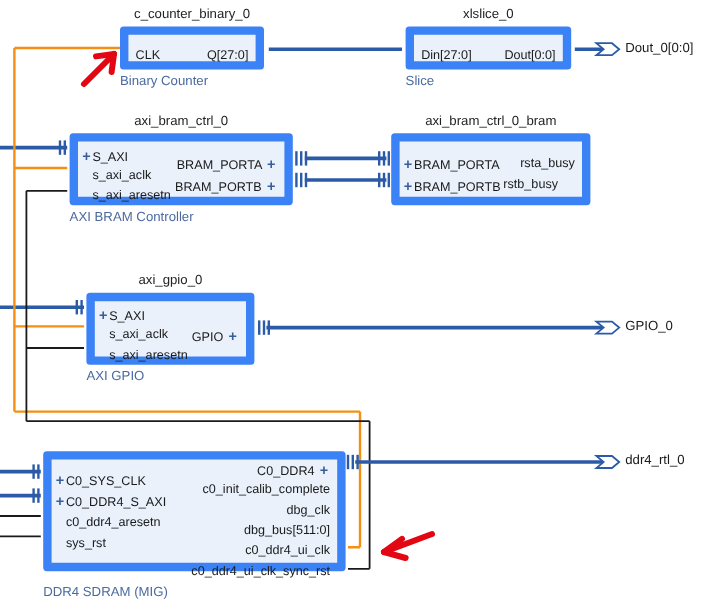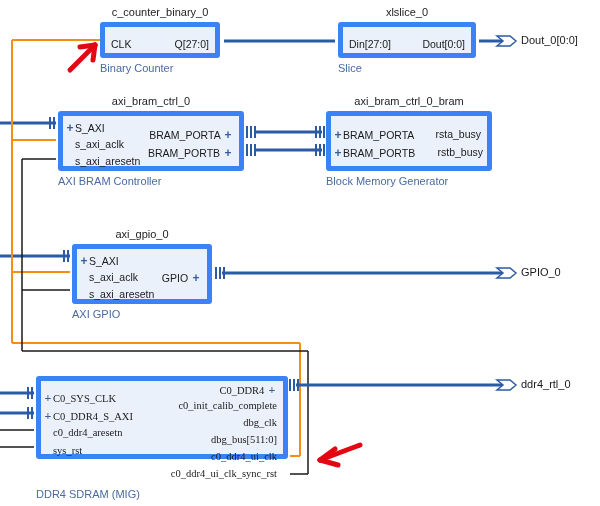--- a/index.html
+++ b/index.html
@@ -13,21 +13,21 @@
     overflow: hidden;
   }
   .canvas {
     position: relative;
     width: 600px;
     height: 506px;
   }
   .block {
     position: absolute;
     background: #eaf1fb;
-    border: 5px solid #3b82f6;
+    border: 7px solid #3b82f6;
     border-radius: 3px;
     box-sizing: border-box;
   }
   .inst-label {
     position: absolute;
     color: #232323;
     font-size: 11px;
     text-align: center;
     white-space: nowrap;
   }
@@ -193,34 +193,33 @@
   <span class="port right" style="right:6px; top:12px;"><span>BRAM_PORTA</span> <span class="plus">+</span></span>
   <span class="port right" style="right:6px; top:30px;"><span>BRAM_PORTB</span> <span class="plus">+</span></span>
 </div>
 <div class="type-label" style="left:58px; top:175px; width:186px;">AXI BRAM Controller</div>
 
 <div class="inst-label" style="left:326px; top:95px; width:166px;">axi_bram_ctrl_0_bram</div>
 <div class="block" style="left:326px; top:111px; width:166px; height:60px;">
   <span class="port left" style="left:2px; top:12px;"><span class="plus">+</span><span>BRAM_PORTA</span></span>
   <span class="port left" style="left:2px; top:30px;"><span class="plus">+</span><span>BRAM_PORTB</span></span>
   <span class="port right" style="right:6px; top:12px;">rsta_busy</span>
-  <span class="port right" style="right:4px; top:30px;padding-left:28px;">rstb_busy</span>
-</div>
-<div class="type-label" style="left:326px; top:175px; width:166px;">Block Memory Generator</div>
+  <span class="port right" style="right:20px; top:30px;padding-left:28px;">rstb_busy</span>
+</div>
 
 <div class="inst-label" style="left:72px; top:228px; width:140px;">axi_gpio_0</div>
 <div class="block" style="left:72px; top:244px; width:140px; height:60px;">
   <span class="port left" style="left:2px; top:5px;"><span class="plus">+</span><span>S_AXI</span></span>
   <span class="port left" style="left:12px; top:22px;">s_axi_aclk</span>
   <span class="port left" style="left:12px; top:39px;">s_axi_aresetn</span>
   <span class="port right" style="right:6px; top:22px;"><span>GPIO</span> <span class="plus">+</span></span>
 </div>
 <div class="type-label" style="left:72px; top:308px; width:140px;">AXI GPIO</div>
 
-<div class="block" style="left:36px; top:376px; width:252px; height:83px;font-family:Liberation Serif, serif;">
+<div class="block" style="left:36px; top:376px; width:252px; height:100px;">
   <span class="port left" style="left:2px; top:10px;"><span class="plus">+</span><span>C0_SYS_CLK</span></span>
   <span class="port left" style="left:2px; top:28px;"><span class="plus">+</span><span>C0_DDR4_S_AXI</span></span>
   <span class="port left" style="left:12px; top:46px;">c0_ddr4_aresetn</span>
   <span class="port left" style="left:12px; top:64px;">sys_rst</span>
   <span class="port right" style="right:6px; top:2px;"><span>C0_DDR4</span> <span class="plus">+</span></span>
   <span class="port right" style="right:6px; top:19px;">c0_init_calib_complete</span>
   <span class="port right" style="right:6px; top:36px;">dbg_clk</span>
   <span class="port right" style="right:6px; top:53px;">dbg_bus[511:0]</span>
   <span class="port right" style="right:6px; top:70px;">c0_ddr4_ui_clk</span>
   <span class="port right" style="right:6px; top:87px;">c0_ddr4_ui_clk_sync_rst</span>

